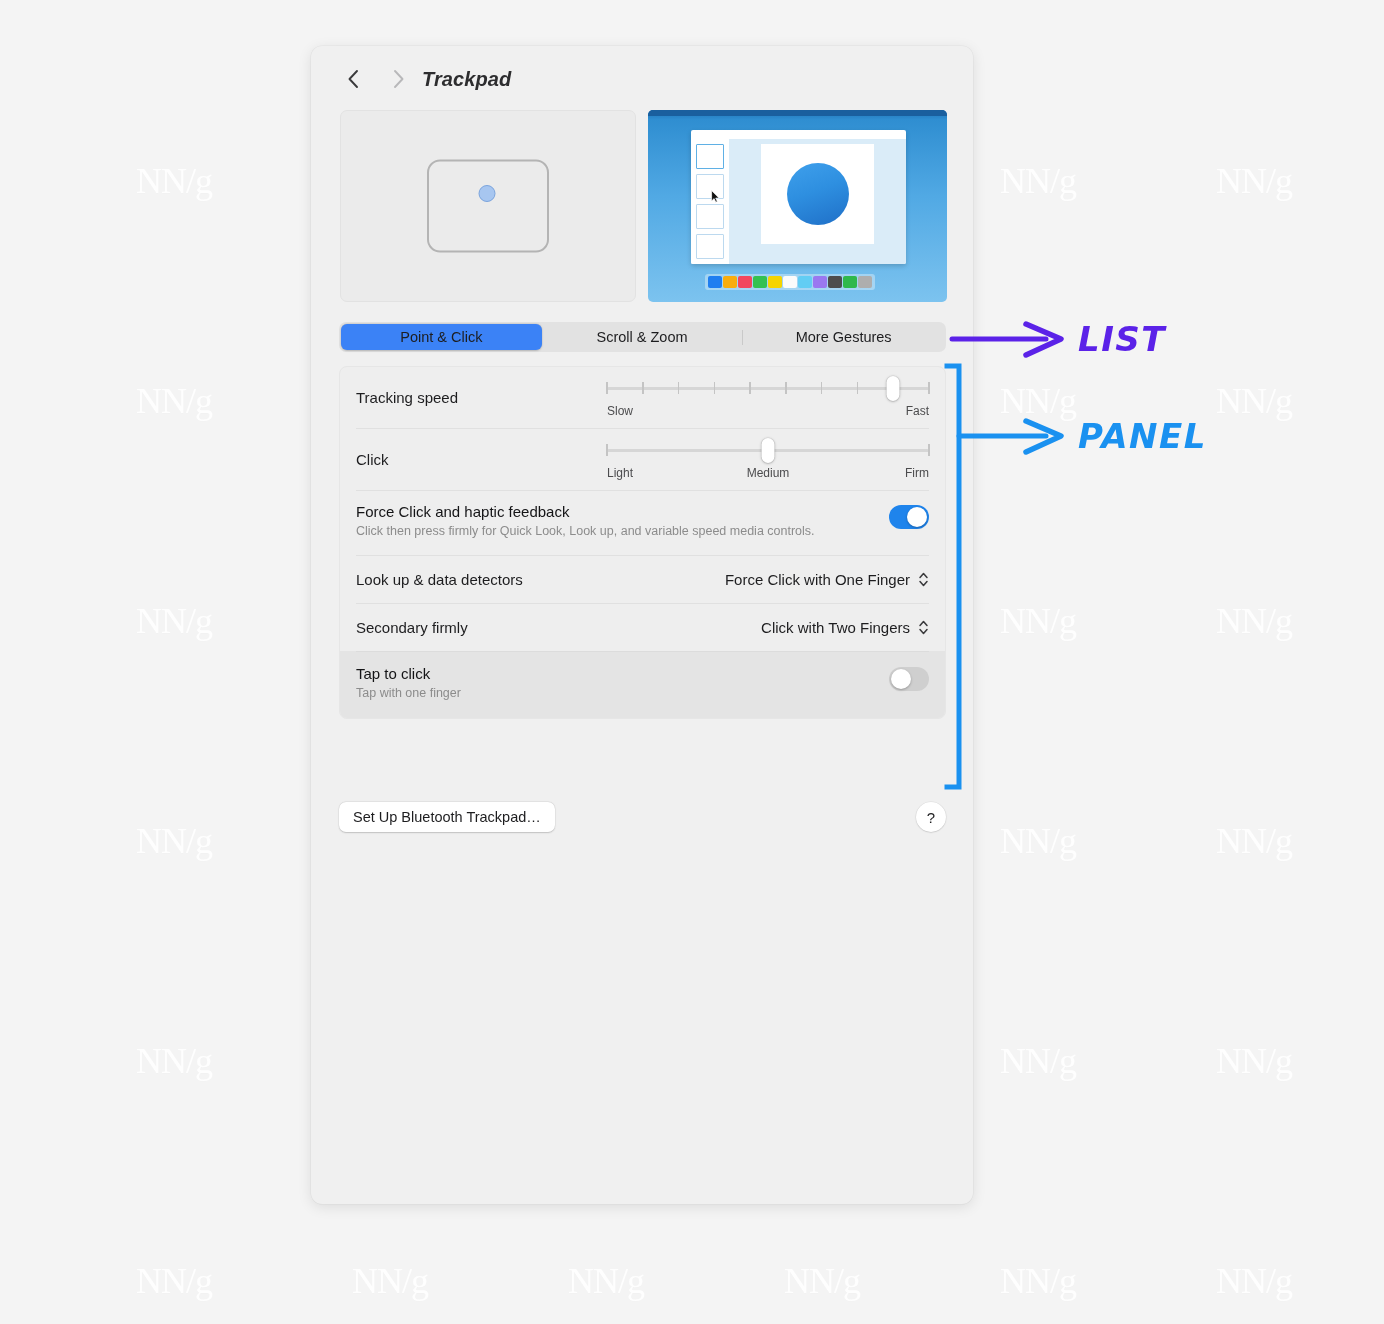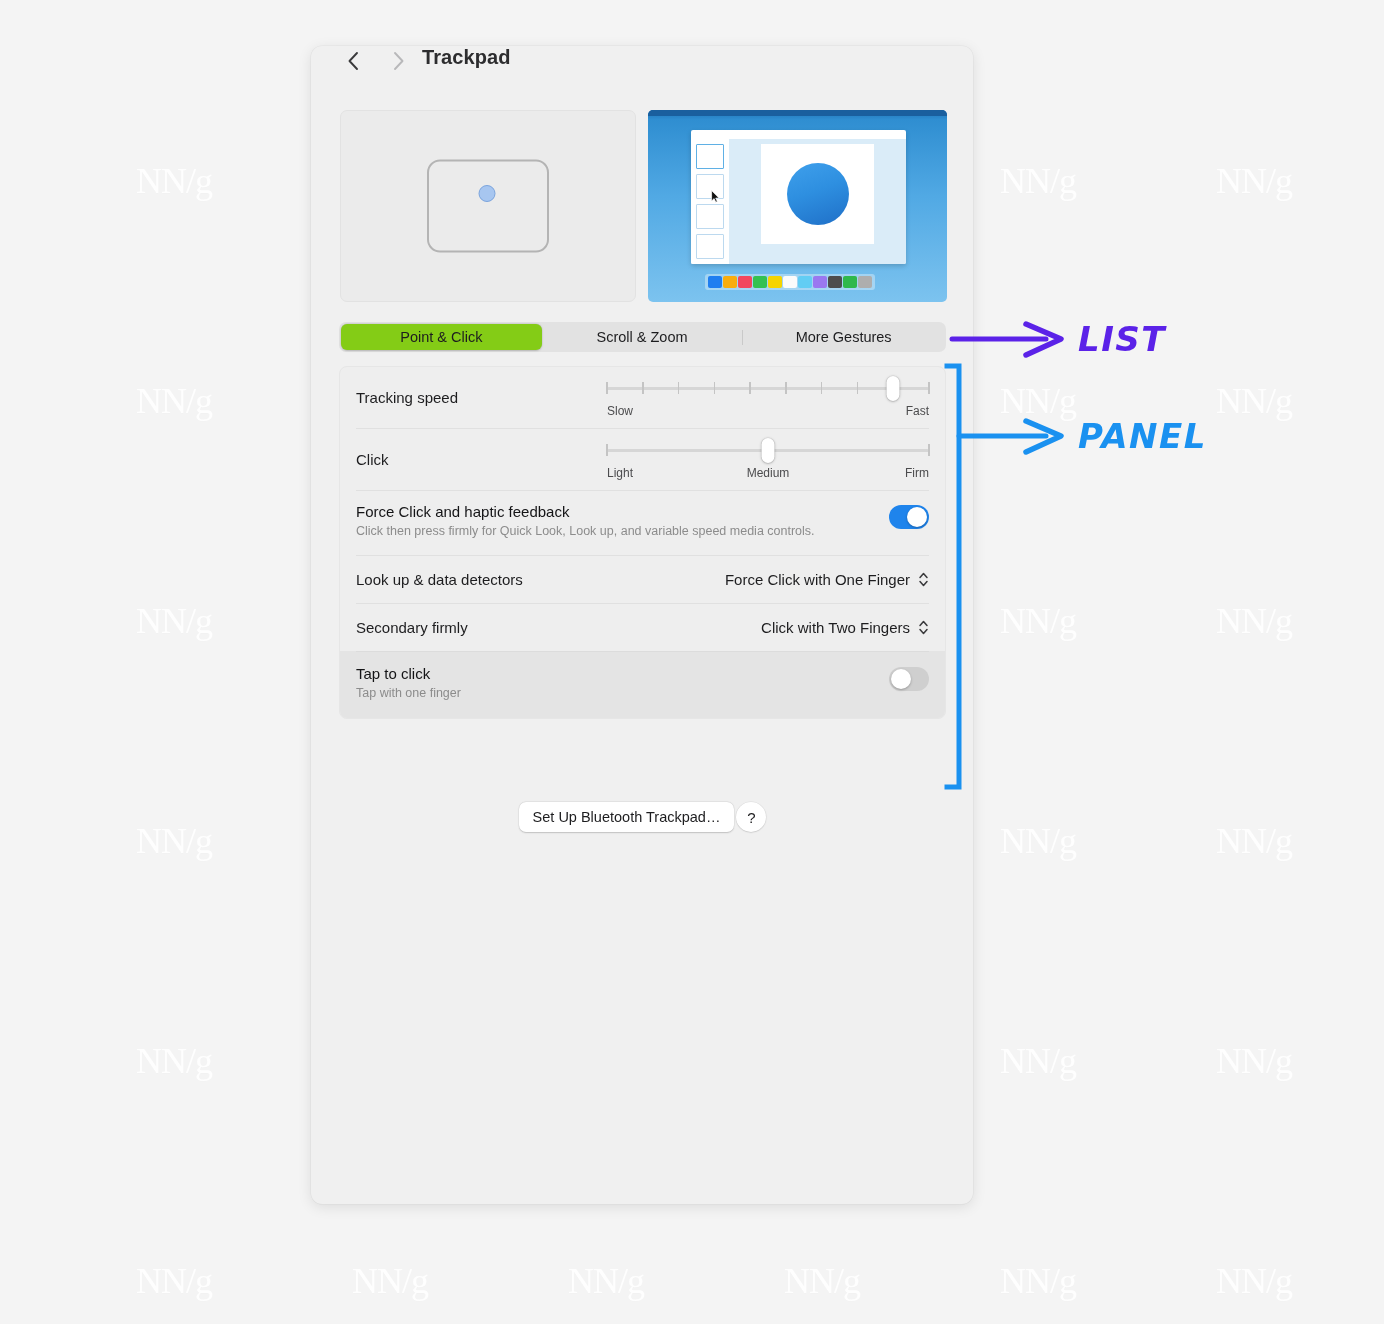--- a/index.html
+++ b/index.html
@@ -53,21 +53,23 @@
     overflow: hidden;
   }
 
   
   .titlebar {
     position: absolute;
     left: 0; top: 0;
     width: 100%;
     height: 66px;
     display: flex;
+    align-items: center;
     padding-left: 29px;
+    font-style: italic;
   }
   .navchev {
     width: 26px;
     height: 30px;
     display: flex;
     align-items: center;
     justify-content: center;
     font-size: 25px;
     font-weight: 300;
     line-height: 1;
@@ -229,21 +231,21 @@
     height: 26px;
     display: flex;
     align-items: center;
     justify-content: center;
     font-size: 14.5px;
     color: #1d1d1f;
     border-radius: 6px;
     position: relative;
   }
   .tab.active {
-    background: #84cc16;
+    background: #3b82f6;
     box-shadow: 0 0.5px 2px rgba(0,0,0,0.18), 0 0 0 0.5px rgba(0,0,0,0.04);
     font-weight: 400;
   }
   .tab-sep {
     width: 1px;
     height: 15px;
     background: #c9c9c9;
     flex: none;
   }
 
@@ -369,21 +371,21 @@
 
   
   .bottom-bar {
     position: absolute;
     left: 339px;
     top: 802px;
     width: 607px;
     height: 30px;
     display: flex;
     align-items: center;
-    justify-content: center;
+    justify-content: space-between;
     gap: 2px;
     z-index: 3;
   }
   .btn {
     height: 30px;
     padding: 0 14px;
     background: #ffffff;
     border-radius: 7px;
     display: flex;
     align-items: center;

